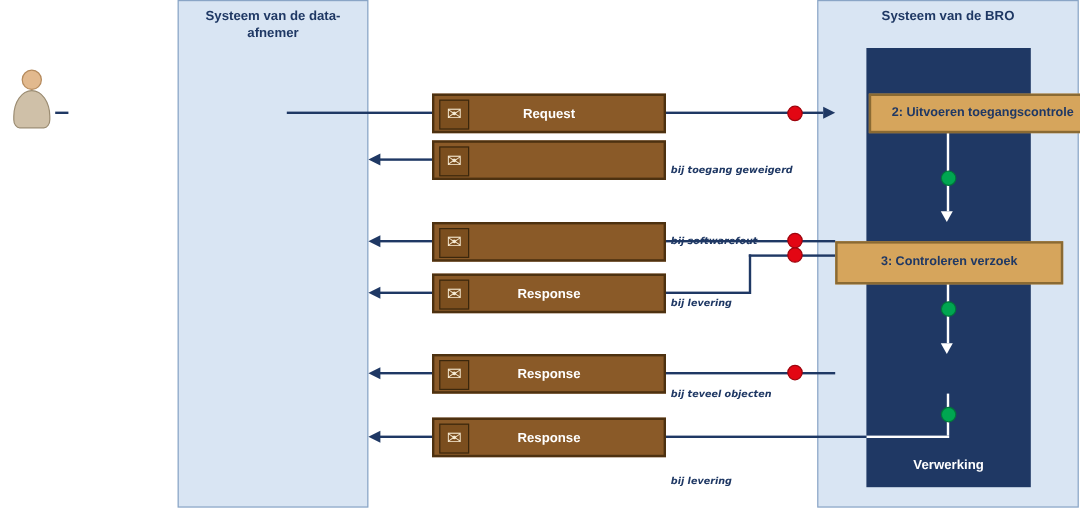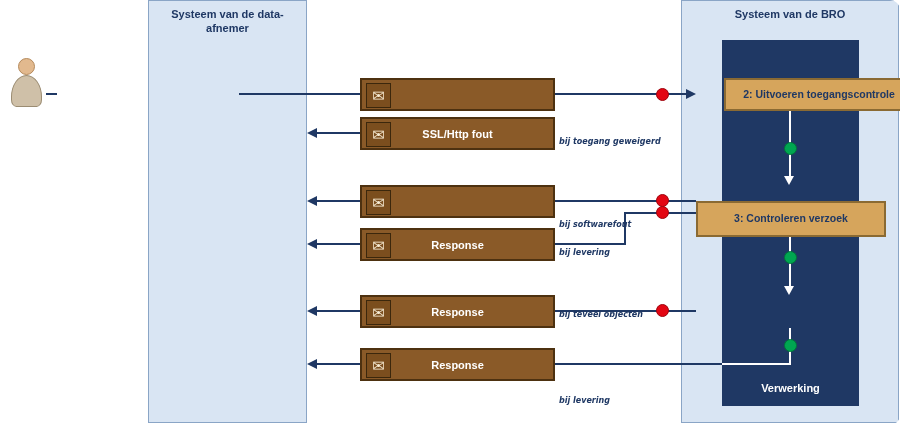--- a/index.html
+++ b/index.html
@@ -1,17 +1,17 @@
 <!DOCTYPE html>
 <html><head>
 <meta charset="utf-8">
 <style>
   html,body{margin:0;padding:0;background:#fff;}
   #canvas{position:relative;width:900px;height:425px;background:#ffffff;overflow:hidden;
-          font-family:"Liberation Sans",sans-serif;border-radius:10px;}
+          font-family:"Liberation Sans",sans-serif;}
   .col{position:absolute;top:0;height:423px;background:#d9e5f3;border:1px solid #8aa5c6;box-sizing:border-box;}
   .col-title{position:absolute;top:6px;left:0;right:0;text-align:center;color:#1f3864;font-weight:bold;
              font-size:11px;line-height:1.3;padding:0 14px;}
   .navy-panel{position:absolute;left:722px;top:40px;width:137px;height:366px;background:#1f3864;}
   .process-label{position:absolute;bottom:12px;left:0;right:0;text-align:center;color:#ffffff;
                  font-weight:bold;font-size:11px;}
   .tanbox{position:absolute;background:#d6a55c;border:2px solid #8a6a33;box-sizing:border-box;
           color:#1f3864;font-weight:bold;display:flex;align-items:center;justify-content:center;
           text-align:center;font-size:10.5px;line-height:1.25;z-index:3;}
   .msg{position:absolute;left:360px;width:195px;height:33px;background:#8a5a28;border:2px solid #4d3110;
@@ -69,26 +69,26 @@
     <span>2: Uitvoeren toegangscontrole</span>
   </div>
   <div class="tanbox" style="left:696px;top:201px;width:190px;height:36px;">
     <span>3: Controleren verzoek</span>
   </div>
 
   <div class="msg" style="top:78px;">
     <span class="tile">
         <span class="glyph">✉</span>
       </span>
+    <span class="lbl">Request</span>
   </div>
   <div class="msg" style="top:117px;">
     <span class="tile">
         <span class="glyph">✉</span>
       </span>
-    <span class="lbl">SSL/Http fout</span>
   </div>
   <div class="msg" style="top:185px;">
     <span class="tile">
         <span class="glyph">✉</span>
       </span>
   </div>
   <div class="msg" style="top:228px;">
     <span class="tile">
         <span class="glyph">✉</span>
       </span>
@@ -101,23 +101,23 @@
     <span class="lbl">Response</span>
   </div>
   <div class="msg" style="top:348px;">
     <span class="tile">
         <span class="glyph">✉</span>
       </span>
     <span class="lbl">Response</span>
   </div>
 
   <span class="note" style="left:559px;top:137px;">bij toegang geweigerd</span>
-  <span class="note" style="left:559px;top:220px;">bij softwarefout</span>
+  <span class="note" style="left:559px;top:196px;">bij softwarefout</span>
   <span class="note" style="left:559px;top:248px;">bij levering</span>
-  <span class="note" style="left:559px;top:310px;">bij teveel objecten</span>
+  <span class="note" style="left:559px;top:324px;">bij teveel objecten</span>
   <span class="note" style="left:559px;top:368px;margin-top:28px;">bij levering</span>
 
   <div class="hline" style="left:46px;top:93px;width:11px;"></div>
   <div class="hline" style="left:239px;top:93px;width:121px;"></div>
   <div class="hline" style="left:555px;top:93px;width:131px;"></div>
   <div class="arrR" style="left:686px;top:89px;"></div>
   <div class="dot red" style="left:656px;top:88px;"></div>
 
   <div class="hline" style="left:315px;top:132px;width:45px;"></div>
   <div class="arrL" style="left:307px;top:128px;"></div>

